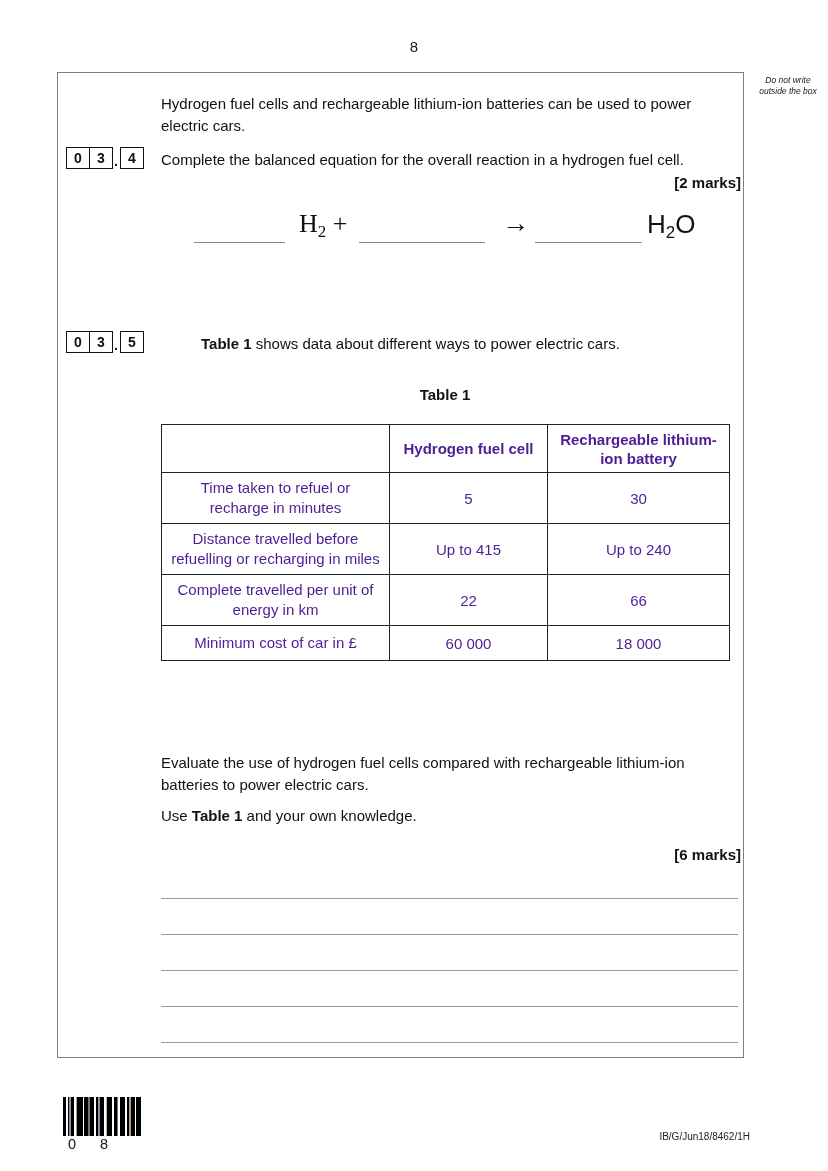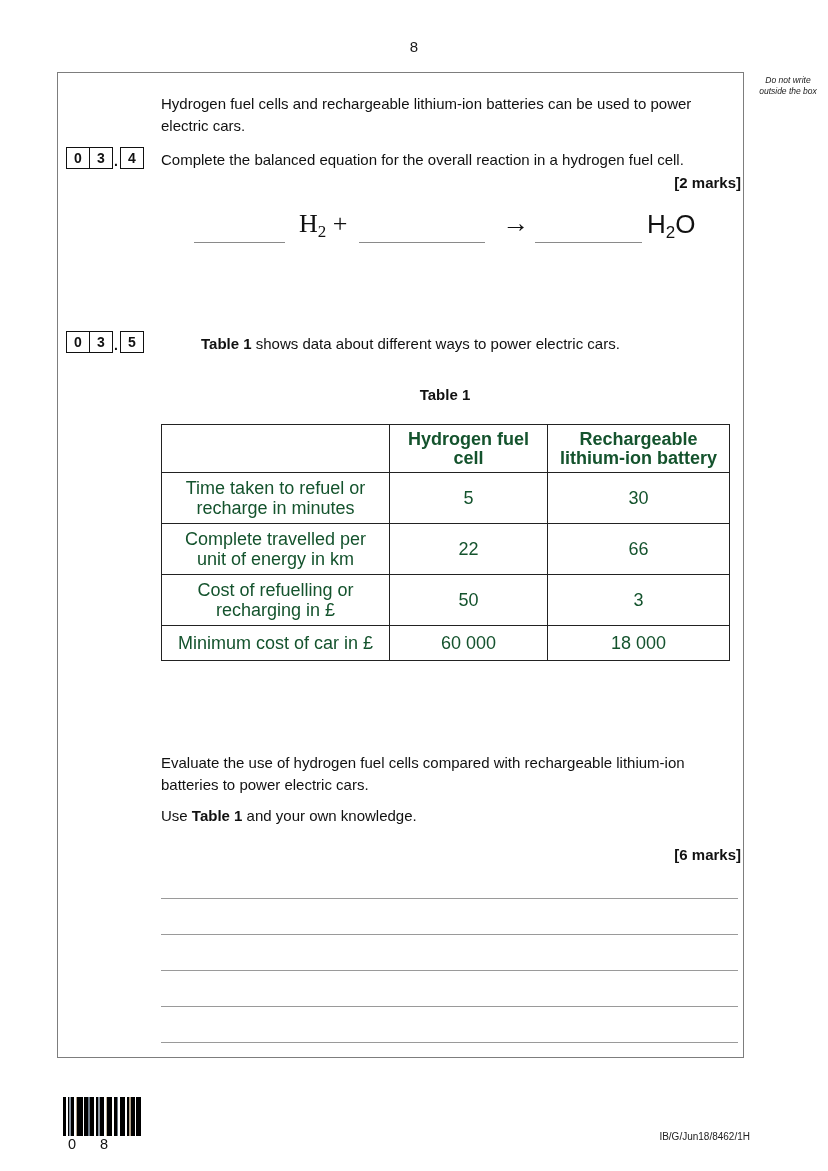--- a/index.html
+++ b/index.html
@@ -46,21 +46,21 @@
   .eq-text{position:absolute;font-size:26px;color:#111;white-space:nowrap;}
   .eq-text sub{font-size:17px;vertical-align:-5px;}
   .eq-arrow{position:absolute;font-size:27px;color:#111;}
   
   .table-title{
     position:absolute;left:103px;top:313px;width:568px;text-align:center;
     font-weight:bold;font-size:15px;color:#111;
   }
   table.data{
     position:absolute;left:103px;top:351px;border-collapse:collapse;
-    font-size:18px;color:#14532d;table-layout:fixed;width:568px;
+    font-size:15px;color:#4c1d95;table-layout:fixed;width:568px;
   }
   table.data td, table.data th{
     border:1.6px solid #222;padding:4px 8px;box-sizing:border-box;
     font-weight:normal;vertical-align:middle;
   }
   table.data th{font-weight:bold;text-align:center;line-height:19px;}
   th.corner{border:none;background:#fff;}
   td.lbl{text-align:center;padding-left:10px;line-height:20px;}
   td.val{text-align:center;}
   col.c-label{width:228px;}
@@ -160,28 +160,28 @@
       <th class="corner"></th>
       <th>Hydrogen fuel cell</th>
       <th>Rechargeable lithium-ion battery</th>
     </tr>
     <tr class="r-tall">
       <td class="lbl">Time taken to refuel or recharge in minutes</td>
       <td class="val">5</td>
       <td class="val">30</td>
     </tr>
     <tr class="r-tall">
+      <td class="lbl">Distance travelled before refuelling or recharging in miles</td>
+      <td class="val">Up to 415</td>
+      <td class="val">Up to 240</td>
+    </tr>
+    <tr class="r-tall">
       <td class="lbl">Complete travelled per unit of energy in km</td>
       <td class="val">22</td>
       <td class="val">66</td>
-    </tr>
-    <tr class="r-tall">
-      <td class="lbl">Cost of refuelling or recharging in £</td>
-      <td class="val">50</td>
-      <td class="val">3</td>
     </tr>
     <tr class="r-short">
       <td class="lbl">Minimum cost of car in £</td>
       <td class="val">60 000</td>
       <td class="val">18 000</td>
     </tr>
   </tbody>
     </table>
 
   <div class="eval-text">Evaluate the use of hydrogen fuel cells compared with rechargeable lithium-ion batteries to power electric cars.</div>

